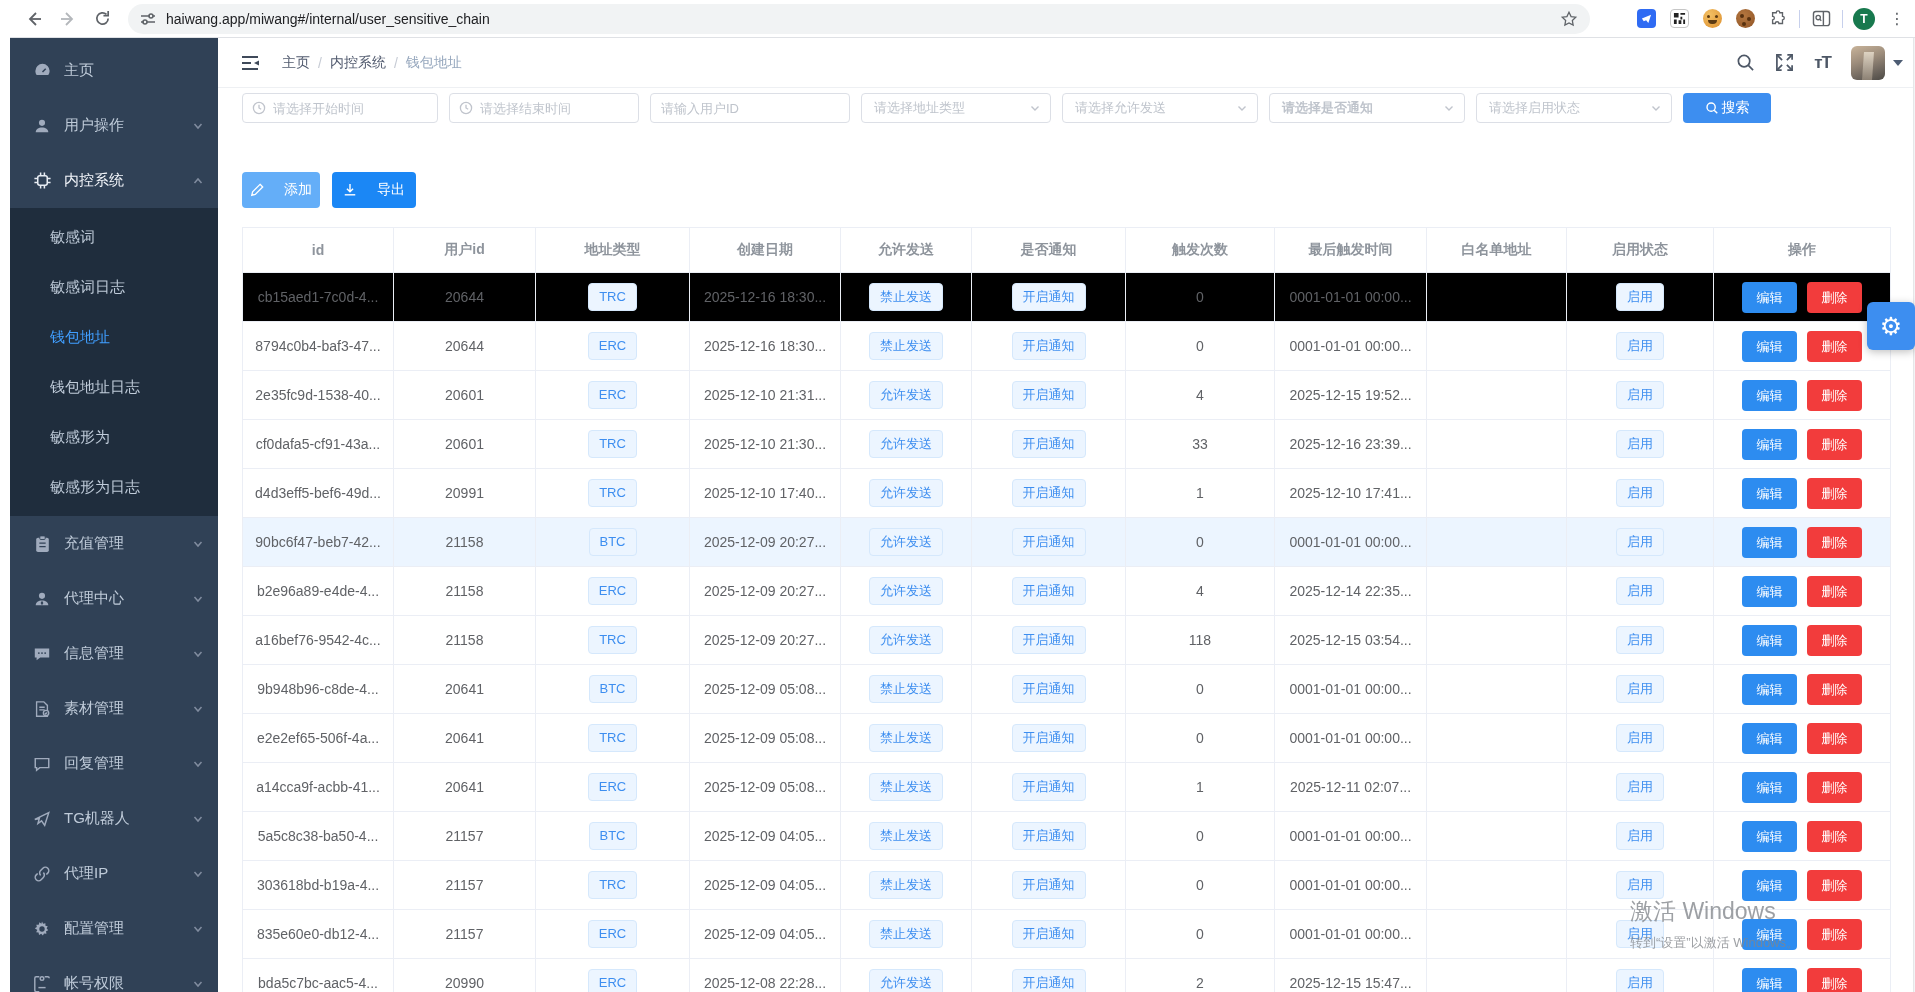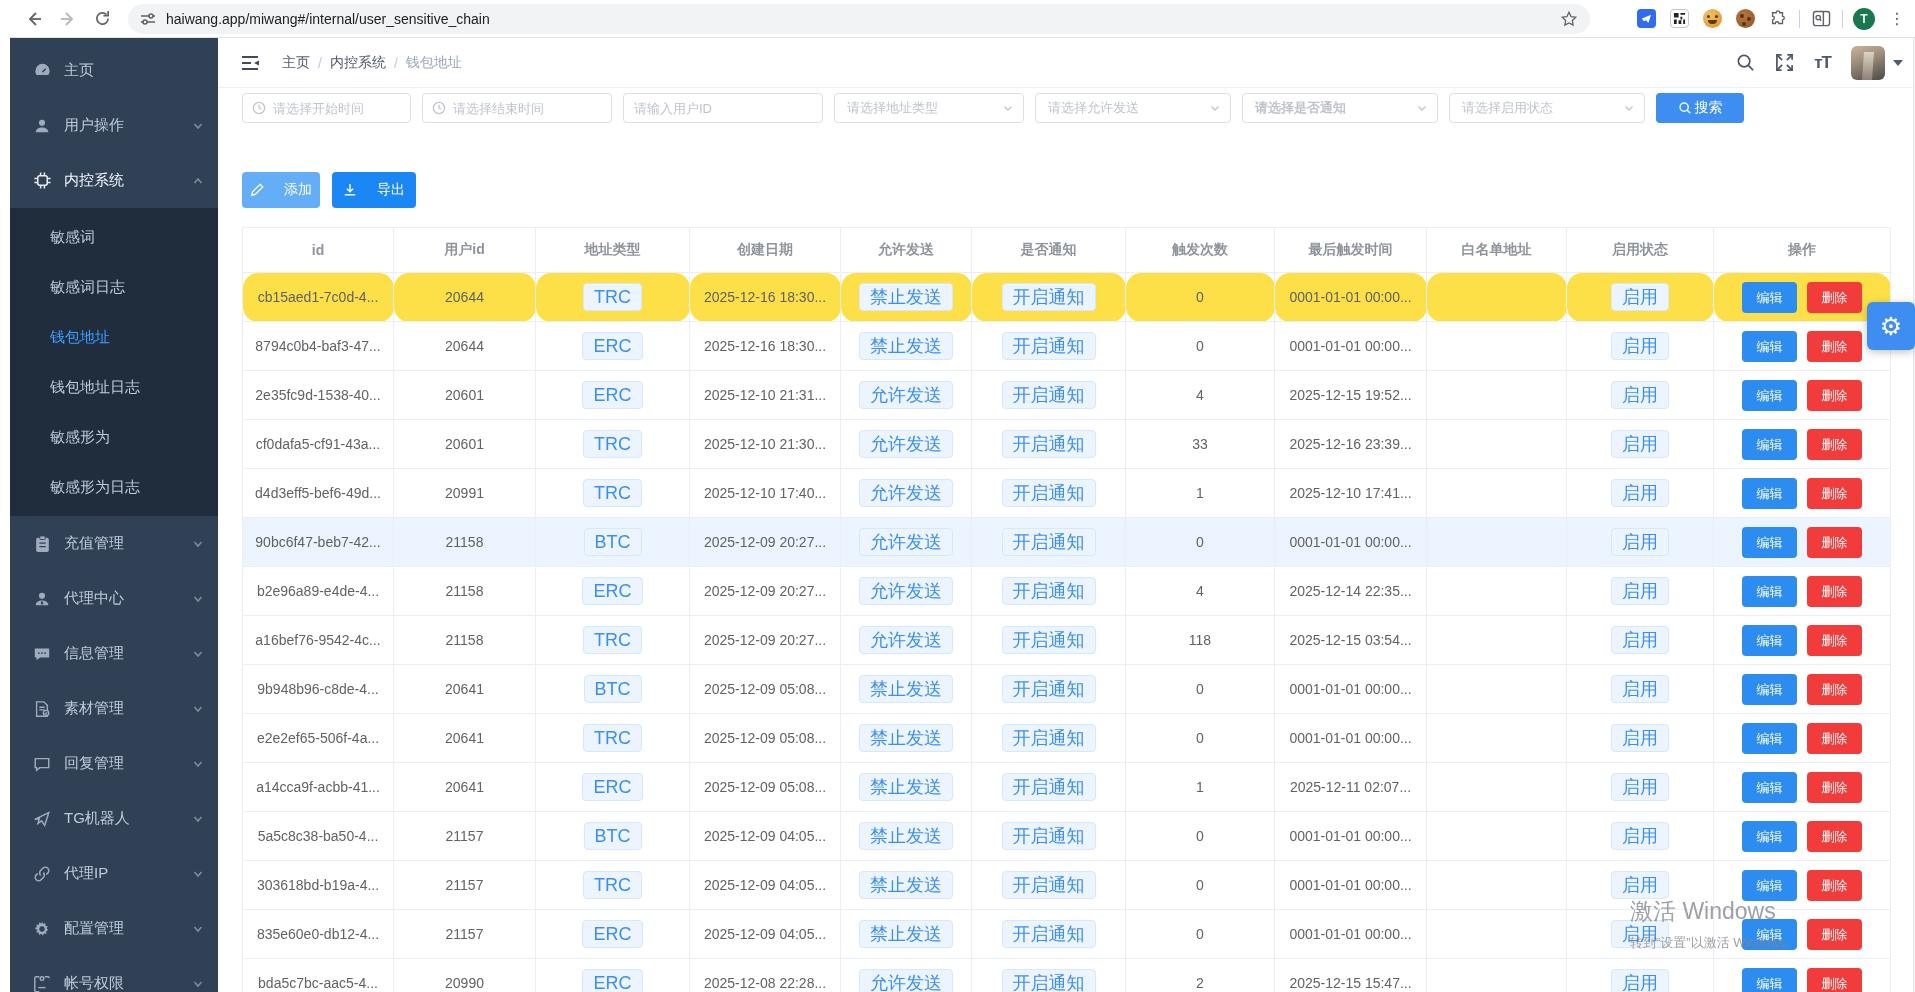--- a/index.html
+++ b/index.html
@@ -68,23 +68,23 @@
 
   .actions { margin-top:49px; display:flex; gap:12px; }
   .act-btn { height:36px; border-radius:4px; color:#fff; font-size:14px; display:flex; align-items:center; justify-content:center; gap:20px; cursor:pointer; }
   .btn-add { width:78px; background:#64aef8; }
   .btn-export { width:84px; background:#1b87f5; }
 
   .table-wrap { margin-top:19px; width:1648px; }
   table.grid { width:100%; border-collapse:collapse; table-layout:fixed; }
   table.grid th { height:45px; font-size:14px; font-weight:bold; color:#8e949c; background:#fff; border:1px solid #ebeef5; text-align:center; }
   table.grid td { height:49px; font-size:14px; color:#606266; border:1px solid #ebeef5; text-align:center; white-space:nowrap; overflow:hidden; padding:0 6px; }
-  tr.stripe td { background:#fde047;border-radius:15px; }
+  tr.stripe td { background:#000000; }
   tr.hover td { background:#ecf5ff; }
-  .tag { display:inline-block; padding:0 10px; height:28px; line-height:26px; background:#ecf5ff; border:1px solid #d5e8fc; border-radius:4px; color:#3d8ef0; font-size:18px; }
+  .tag { display:inline-block; padding:0 10px; height:28px; line-height:26px; background:#ecf5ff; border:1px solid #d5e8fc; border-radius:4px; color:#3d8ef0; font-size:13px; }
   .op-btn { display:inline-block; width:55px; height:31px; line-height:31px; border-radius:4px; color:#fff; font-size:13px; margin:0 5px; cursor:pointer; text-align:center; }
   .op-edit { background:#2d8cf0; }
   .op-del { background:#f23c3c; }
 
   .gear-fab { position:absolute; left:1857px; top:302px; width:48px; height:48px; background:#3d8ef0; border-radius:6px; box-shadow:0 2px 8px rgba(0,0,0,.25); color:#fff; font-size:25px; display:flex; align-items:center; justify-content:center; z-index:30; cursor:pointer; }
 
   .watermark { position:absolute; left:1620px; top:896px; z-index:40; color:rgba(130,133,138,.78); pointer-events:none; }
   .wm1 { font-size:23px; }
   .wm2 { font-size:13px; margin-top:7px; }
 
@@ -400,21 +400,21 @@
           <span class="tt-icon">ᴛT</span>
           <span style="display:flex; align-items:center; gap:6px;">
             <span class="hdr-avatar"></span>
             <span class="avatar-caret"></span>
           </span>
         </div>
       </div>
 
       <div class="content">
         <div class="filters" id="filters">
-            <div class="f-field has-icon" style="width: 169px;">
+            <div class="f-field has-icon" style="width: 196px;">
               <span class="f-ic">
                 <svg width="14" height="14" viewBox="0 0 14 14">
                   <circle cx="7" cy="7" r="5.6" fill="none" stroke="currentColor" stroke-width="1.3"></circle>
                   <path d="M7 3.8V7l2.2 1.3" fill="none" stroke="currentColor" stroke-width="1.3"></path>
                 </svg>
               </span>
               <input type="text" placeholder="请选择开始时间" style="">
             </div>
             <div class="f-field has-icon" style="width: 190px;">
               <span class="f-ic">

